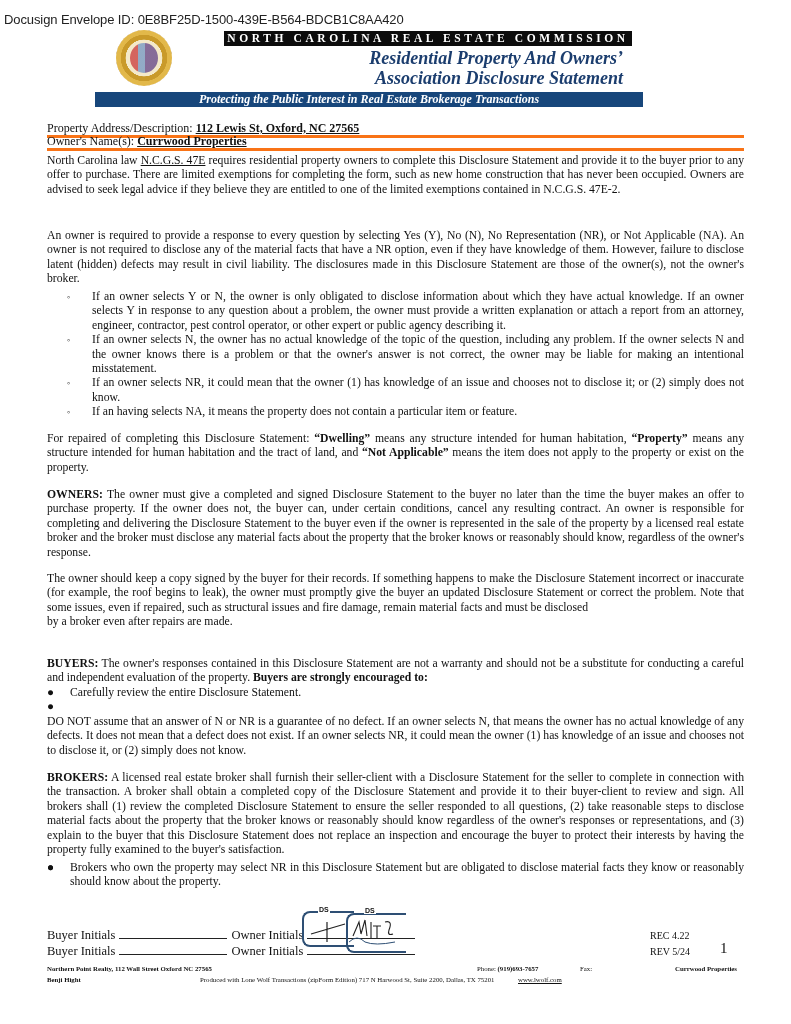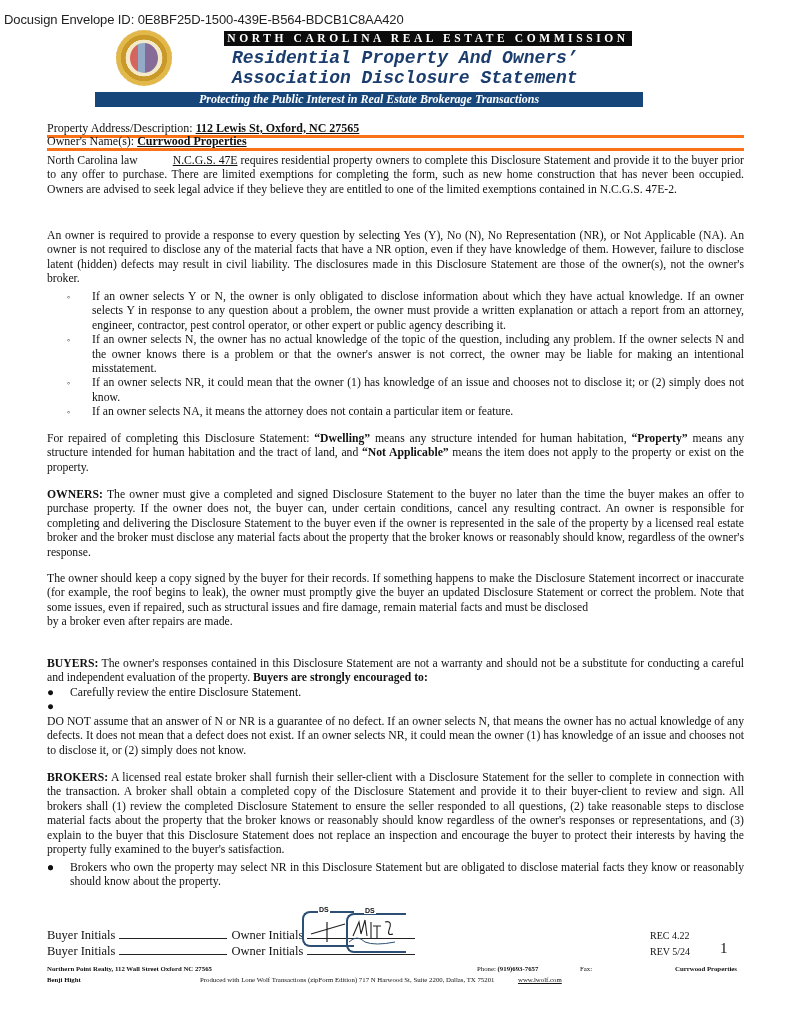--- a/index.html
+++ b/index.html
@@ -7,30 +7,30 @@
          font-family: "Liberation Serif", serif; color: #111; }
   .envelope { position: absolute; left: 4px; top: 12px; font-family: "Liberation Sans", sans-serif;
               font-size: 13px; color: #222; letter-spacing: -0.1px; }
   .seal { position: absolute; left: 116px; top: 30px; width: 56px; height: 56px; border-radius: 50%;
           background: radial-gradient(circle at 50% 50%, #f4e9c9 0 46%, #c99a2a 47% 58%, #e2b84a 59% 70%, #a97b1c 71% 100%); }
   .seal .inner { position: absolute; left: 14px; top: 13px; width: 28px; height: 30px; border-radius: 50%;
                  background: linear-gradient(90deg,#c44 0 30%, #7a9bc6 30% 55%, #6a4c8c 55% 100%); opacity: .8; }
   .banner-black { position: absolute; left: 224px; top: 31px; width: 408px; height: 15px; background: #0c0c0c;
                   color: #fff; font-size: 11.5px; letter-spacing: 3.6px; text-align: center; line-height: 15px;
                   font-family: "Liberation Serif", serif; font-weight: bold; }
-  .title1, .title2 { position: absolute; left: 232px; width: 420px; text-align: left; color: #1b3d6e;
-                     font-weight: bold; font-style: italic; font-size: 18px; font-family: Liberation Mono, monospace; }
+  .title1, .title2 { position: absolute; left: 203px; width: 420px; text-align: right; color: #1b3d6e;
+                     font-weight: bold; font-style: italic; font-size: 18px; font-family: Liberation Serif, serif; }
   .title1 { top: 48px; } .title2 { top: 68px; }
   .banner-blue { position: absolute; left: 95px; top: 92px; width: 548px; height: 15px; background: #17467b;
                  color: #fff; font-style: italic; font-weight: bold; font-size: 12px; line-height: 15px; text-align: center; }
   .field { position: absolute; left: 47px; width: 697px; font-size: 12px; border-bottom: 3px solid #f97316; height: 14px; line-height: 14px; }
   .field b { font-weight: bold; text-decoration: underline; }
   .para { position: absolute; left: 47px; width: 697px; font-size: 11.7px; line-height: 14.4px; text-align: justify; }
   .para b { font-weight: bold; }
-  .ul { text-decoration: underline; margin-left: 32px; }
+  .ul { text-decoration: underline; }
   .circ-list { position: absolute; left: 47px; width: 697px; font-size: 11.7px; line-height: 14.4px; margin: 0; padding: 0; list-style: none; }
   .circ-list li { position: relative; padding-left: 45px; text-align: justify; }
   .circ-list li .mark { position: absolute; left: 20px; top: 0; font-size: 9px; }
   .dot-list { position: absolute; left: 47px; width: 697px; font-size: 11.7px; line-height: 14.4px; margin: 0; padding: 0; list-style: none; }
   .dot-list li { position: relative; padding-left: 23px; text-align: justify; }
   .dot-list li .mark { position: absolute; left: 0; top: 0; }
   .initials { position: absolute; left: 47px; font-size: 12.5px; line-height: 16px; }
   .initials .line { display: inline-block; width: 108px; border-bottom: 1px solid #222; height: 12px; margin-left: 4px; margin-right: 4px; vertical-align: baseline; }
   .ds-box { position: absolute; border: 2px solid #2e4f74; border-right: none; border-radius: 8px 0 0 8px; }
   .ds-label { position: absolute; font-family: "Liberation Sans", sans-serif; font-size: 7px; font-weight: bold; color: #111; background: #fff; padding: 0 1px; }
@@ -64,21 +64,21 @@
 <div class="para" style="top:154px;">
   <span>North Carolina law </span><span class="ul">N.C.G.S. 47E</span><span> requires residential property owners to complete this Disclosure Statement and provide it to the buyer prior to any offer to purchase. There are limited exemptions for completing the form, such as new home construction that has never been occupied. Owners are advised to seek legal advice if they believe they are entitled to one of the limited exemptions contained in N.C.G.S. 47E-2.</span>
 </div>
 
 <div class="para" style="top:229px;">An owner is required to provide a response to every question by selecting Yes (Y), No (N), No Representation (NR), or Not Applicable (NA). An owner is not required to disclose any of the material facts that have a NR option, even if they have knowledge of them. However, failure to disclose latent (hidden) defects may result in civil liability. The disclosures made in this Disclosure Statement are those of the owner(s), not the owner's broker.</div>
 
 <ul class="circ-list" style="top:290px;">
   <li><span class="mark">◦</span><span>If an owner selects Y or N, the owner is only obligated to disclose information about which they have actual knowledge. If an owner selects Y in response to any question about a problem, the owner must provide a written explanation or attach a report from an attorney, engineer, contractor, pest control operator, or other expert or public agency describing it.</span></li>
   <li><span class="mark">◦</span><span>If an owner selects N, the owner has no actual knowledge of the topic of the question, including any problem. If the owner selects N and the owner knows there is a problem or that the owner's answer is not correct, the owner may be liable for making an intentional misstatement.</span></li>
   <li><span class="mark">◦</span><span>If an owner selects NR, it could mean that the owner (1) has knowledge of an issue and chooses not to disclose it; or (2) simply does not know.</span></li>
-  <li><span class="mark">◦</span><span>If an owner selects NA, it means the attorney does not contain a particular item or feature.</span></li>
+  <li><span class="mark">◦</span><span>If an having selects NA, it means the property does not contain a particular item or feature.</span></li>
 </ul>
 
 <div class="para" style="top:432px;">
   <span>For repaired of completing this Disclosure Statement: </span><b>“Dwelling”</b><span> means any structure intended for human habitation, </span><b>“Property”</b><span> means any structure intended for human habitation and the tract of land, and </span><b>“Not Applicable”</b><span> means the item does not apply to the property or exist on the property.</span>
 </div>
 
 <div class="para" style="top:488px;">
   <b>OWNERS:</b><span> The owner must give a completed and signed Disclosure Statement to the buyer no later than the time the buyer makes an offer to purchase property. If the owner does not, the buyer can, under certain conditions, cancel any resulting contract. An owner is responsible for completing and delivering the Disclosure Statement to the buyer even if the owner is represented in the sale of the property by a licensed real estate broker and the broker must disclose any material facts about the property that the broker knows or reasonably should know, regardless of the owner's response.</span>
 </div>
 

